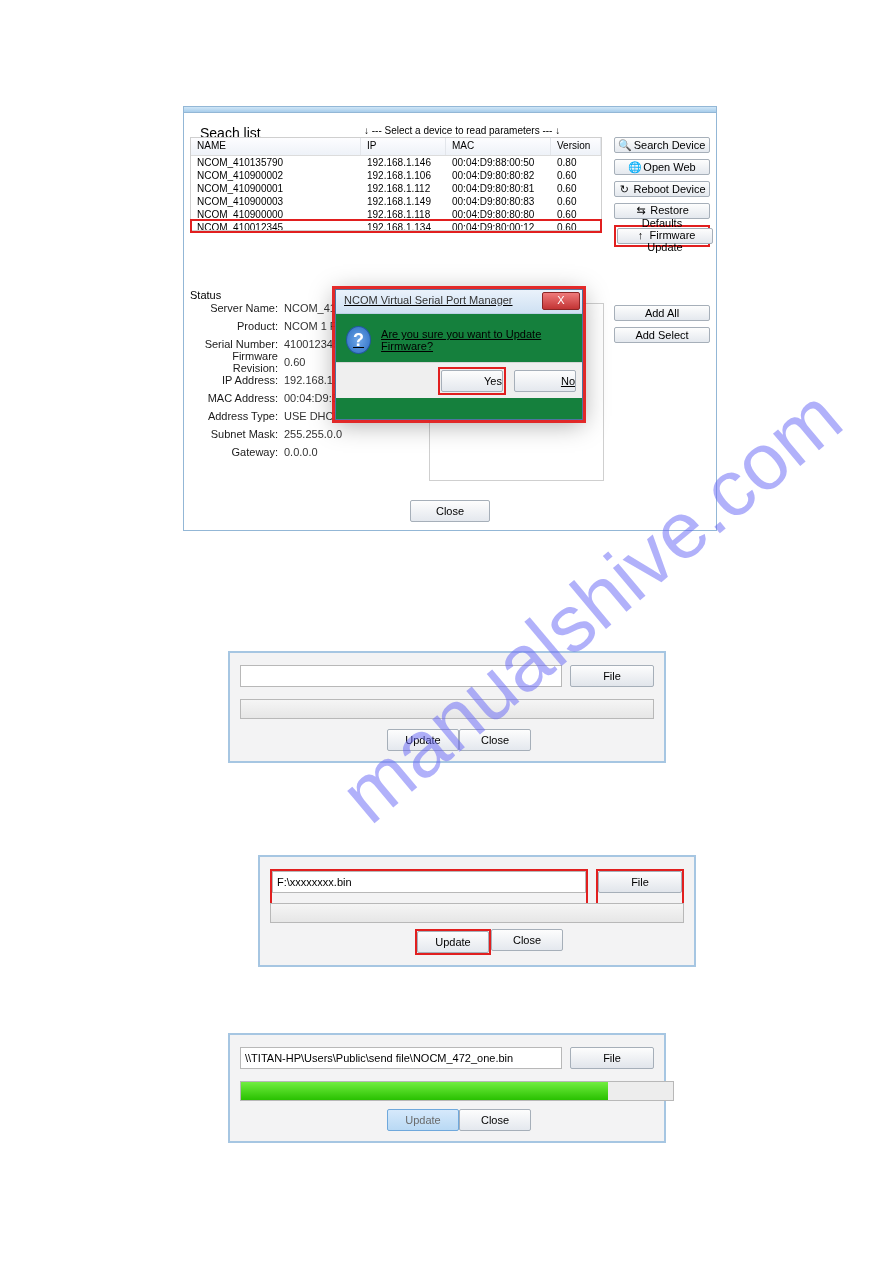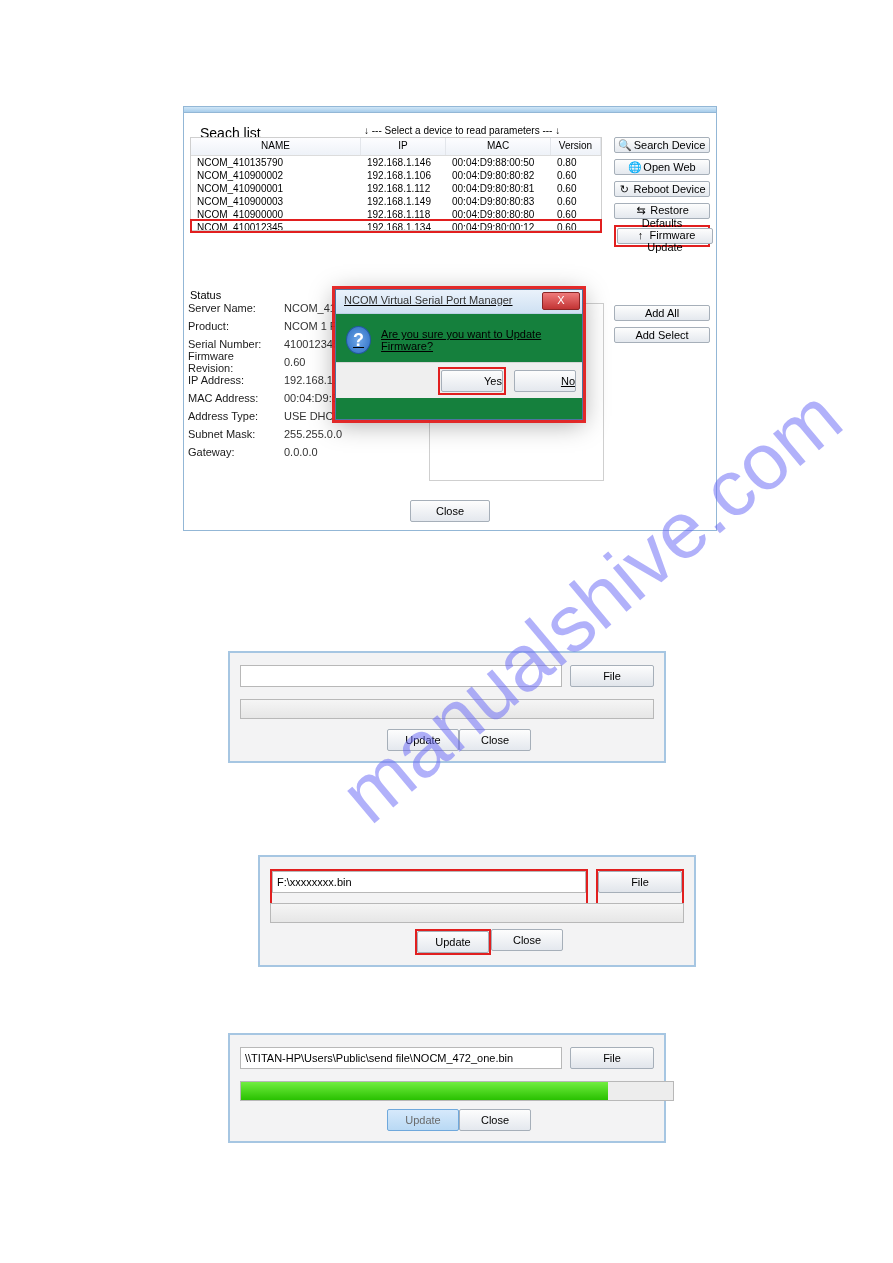--- a/index.html
+++ b/index.html
@@ -51,21 +51,21 @@
   .listview {
     position: absolute;
     left: 6px;
     top: 30px;
     width: 412px;
     height: 94px;
     border: 1px solid #cfcfcf;
     background: #fff;
     overflow: hidden;
   }
-  .lv-headers { display:flex; background: linear-gradient(#fdfdff,#eef2f8); border-bottom:1px solid #dcdcdc; height:18px; font-size:10px;text-align:center; }
+  .lv-headers { display:flex; background: linear-gradient(#fdfdff,#eef2f8); border-bottom:1px solid #dcdcdc; height:18px; font-size:10px; }
   .lv-headers div { padding: 2px 6px; border-right:1px solid #e3e6eb; }
   .lv-row { display:flex; font-size:10px; height:13px; line-height:13px; }
   .lv-row div { padding: 0 6px; }
   .c-name { width: 170px; }
   .c-ip { width: 85px; }
   .c-mac { width: 105px; }
   .c-ver { width: 50px; }
 
   .highlight-row {
     border: 2px solid #e11f1f; position:absolute; left:6px; width:412px;
@@ -95,21 +95,21 @@
   .status-label { position:absolute; left:6px; top:182px; font-size:11px; }
 
   .info-pane {
     position: absolute;
     left: 4px; top: 192px;
     width: 416px;
     height: 175px;
     font-size: 11px;
   }
   .info-row { display:flex; height:18px; align-items:center; }
-  .info-lbl { width: 96px; text-align: left; padding-right: 6px; color:#1a1a1a; }
+  .info-lbl { width: 96px; text-align: right; padding-right: 6px; color:#1a1a1a; }
   .info-val { color:#333; }
   .info-val.bold { font-weight: normal; }
   .addbtns { position:absolute; right:6px; top:198px; width:96px; }
   .listbox {
     position:absolute;
     left: 245px; top:196px;
     width: 175px; height: 178px;
     border:1px solid #cfcfcf;
     background:#fff;
   }

